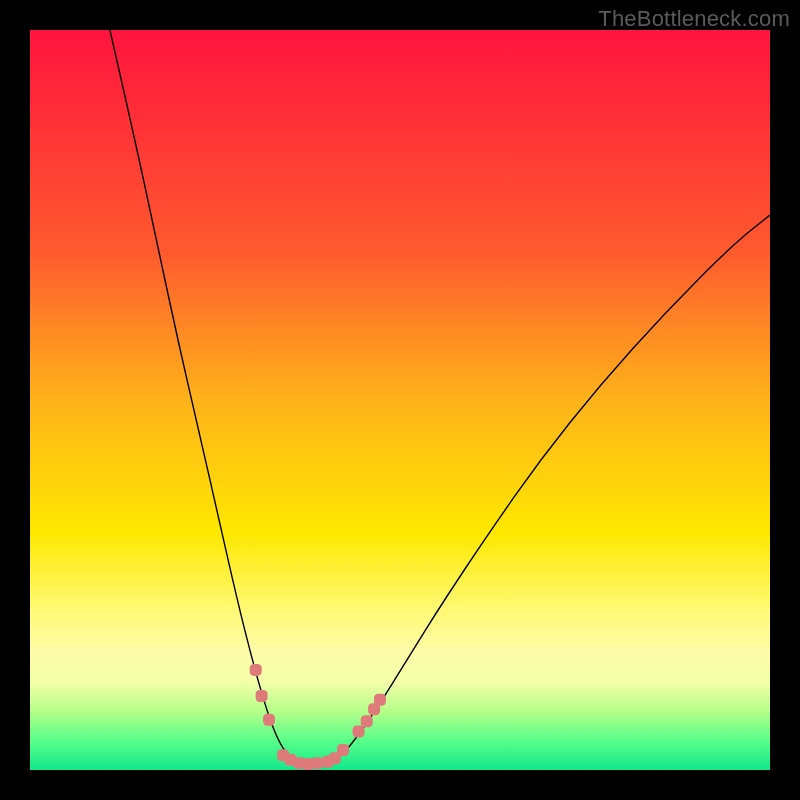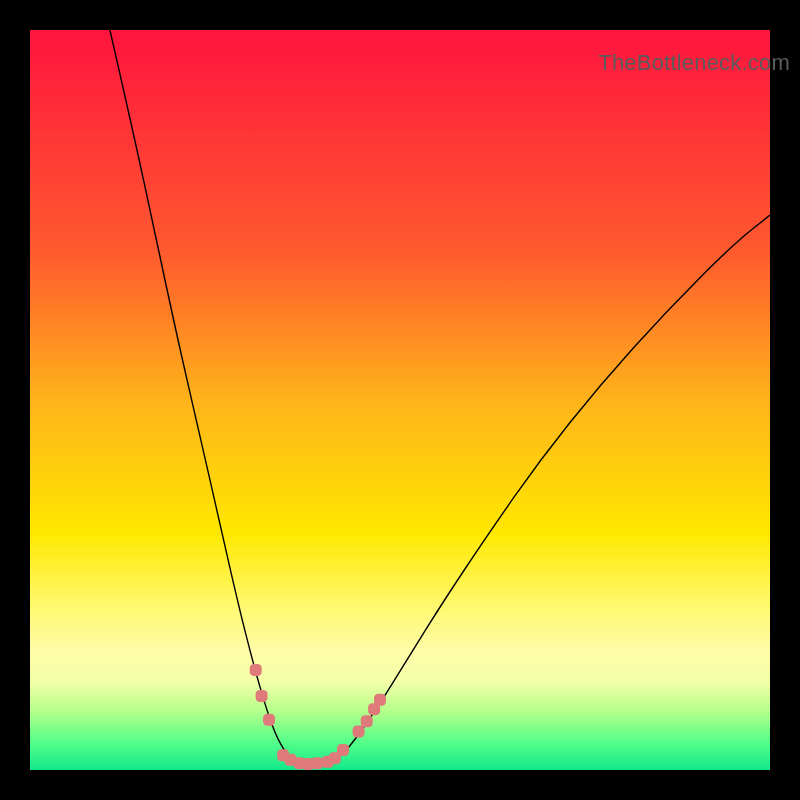--- a/index.html
+++ b/index.html
@@ -31,21 +31,20 @@
   }
   .watermark {
     position: absolute;
     top: 6px;
     right: 10px;
     color: #5b5b5b;
     font-size: 22px;
     font-weight: 500;
     letter-spacing: 0.2px;
     user-select: none;
-    margin-top: 44px;
   }
   svg.curves {
     position: absolute;
     left: 0; top: 0;
     width: 740px; height: 740px;
   }
 </style>
 </head>
 <body>
 

